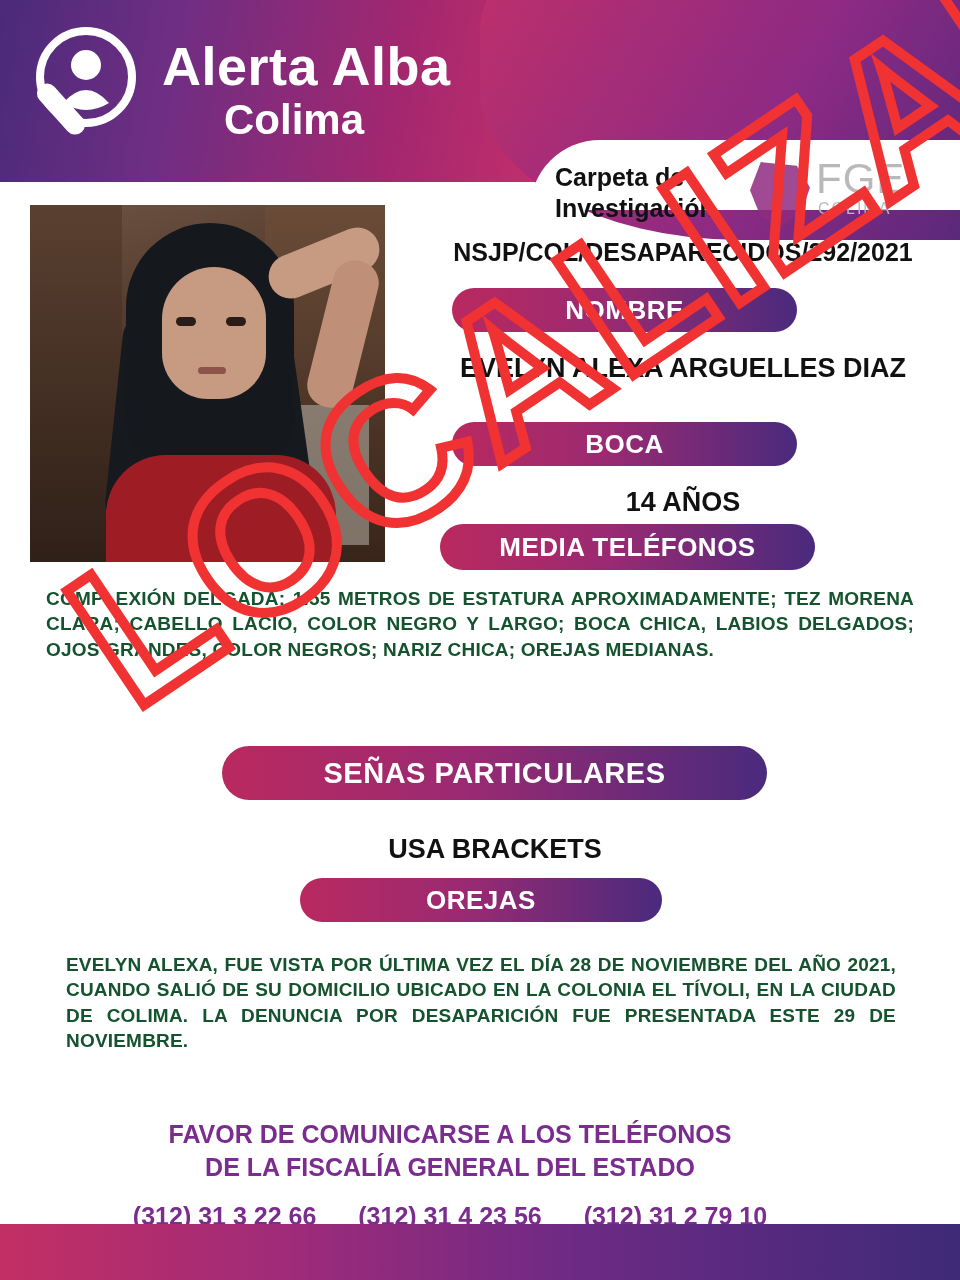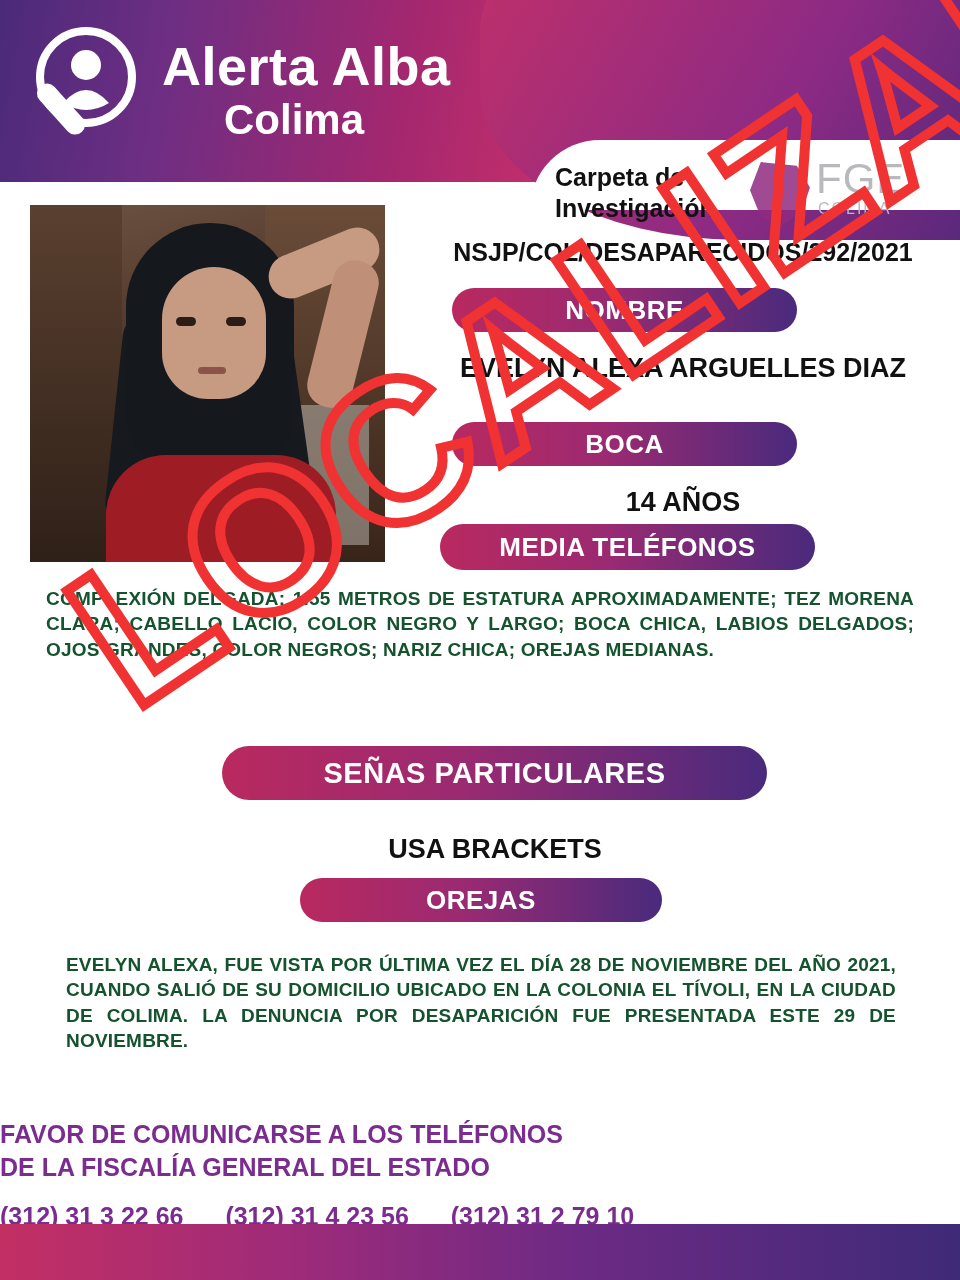--- a/index.html
+++ b/index.html
@@ -252,21 +252,21 @@
   }
   .media-text { left: 46px; top: 586px; width: 868px; }
   .hechos-text { left: 66px; top: 952px; width: 830px; }
 
   
   .contact {
     position: absolute;
     left: 0;
     top: 1118px;
     width: 900px;
-    text-align: left;
+    text-align: center;
     color: #7b2c8f;
     font-weight: bold;
     font-size: 25px;
     line-height: 1.32;
   }
   .contact .phones {
     margin-top: 16px;
     color: #7b2c8f;
     font-size: 25px;
   }

